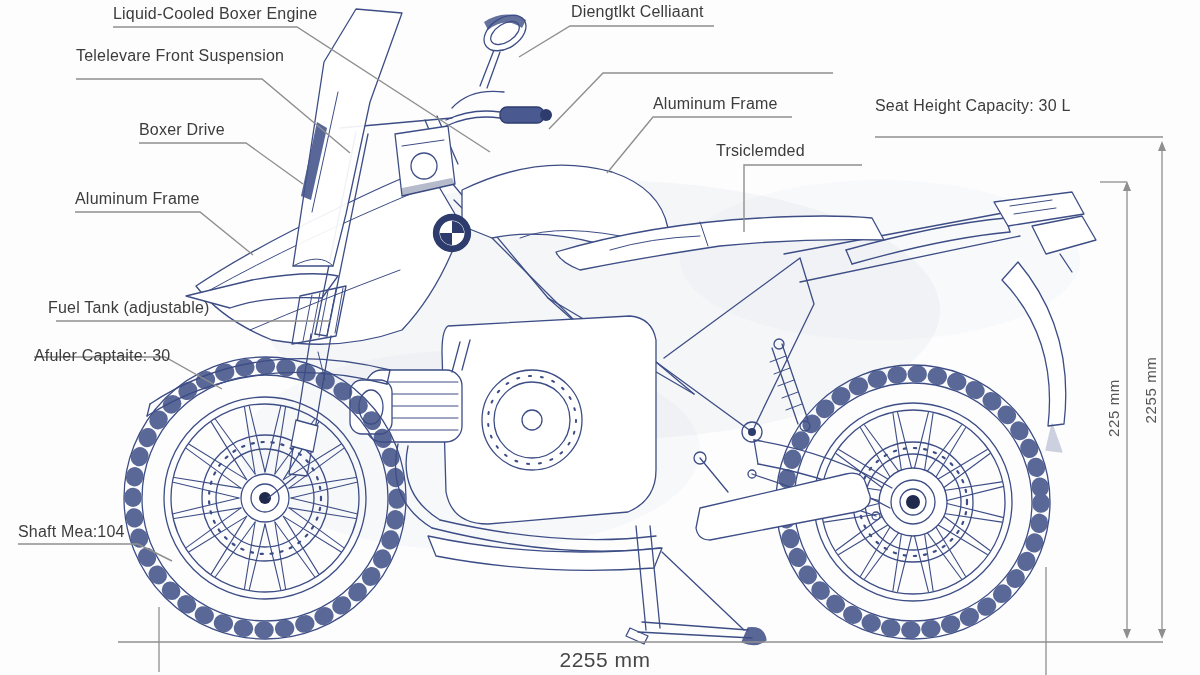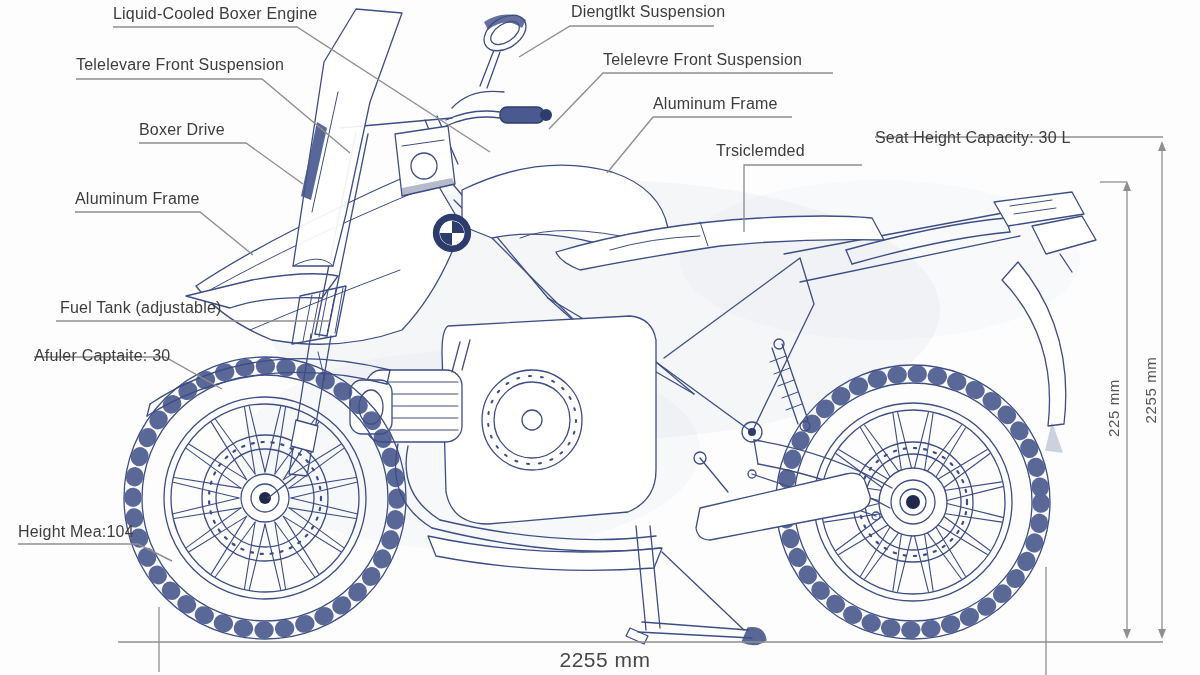--- a/index.html
+++ b/index.html
@@ -289,29 +289,28 @@
     </g>
     <g fill="#8f8f8f" stroke="none">
       <path d="M1162 141 l-4 10 l8 0 Z"></path>
       <path d="M1162 639 l-4 -10 l8 0 Z"></path>
       <path d="M1127 181 l-4 10 l8 0 Z"></path>
       <path d="M1127 639 l-4 -10 l8 0 Z"></path>
     </g>
   </svg>
 
   <div class="callout" style="left:113px;top:4px">Liquid-Cooled Boxer Engine</div>
-  <div class="callout" style="left:76px;top:55px">Telelevare Front Suspension</div>
+  <div class="callout" style="left:76px;top:46px">Telelevare Front Suspension</div>
   <div class="callout" style="left:139px;top:120px">Boxer Drive</div>
   <div class="callout" style="left:75px;top:189px">Aluminum Frame</div>
-  <div class="callout" style="left:60px;top:298px">Fuel Tank (adjustable)</div>
+  <div class="callout" style="left:48px;top:298px">Fuel Tank (adjustable)</div>
   <div class="callout" style="left:34px;top:346px">Afuler Captaite: 30</div>
-  <div class="callout" style="left:18px;top:522px">Height Mea:104</div>
-  <div class="callout" style="left:571px;top:2px">Diengtlkt Suspension</div>
-  <div class="callout" style="left:603px;top:50px">Telelevre Front Suspension</div>
+  <div class="callout" style="left:18px;top:522px">Shaft Mea:104</div>
+  <div class="callout" style="left:571px;top:2px">Diengtlkt Celliaant</div>
   <div class="callout" style="left:653px;top:94px">Aluminum Frame</div>
-  <div class="callout" style="left:875px;top:128px">Seat Height Capacity: 30 L</div>
+  <div class="callout" style="left:875px;top:96px">Seat Height Capacity: 30 L</div>
   <div class="callout" style="left:716px;top:141px">Trsiclemded</div>
 
   <div class="dim-vertical" style="left:1090px;top:382px;width:120px">2255 mm</div>
   <div class="dim-vertical" style="left:1055px;top:400px;width:116px">225 mm</div>
   <div class="dim-bottom">2255 mm</div>
 
 </div>
 
 </body></html>

